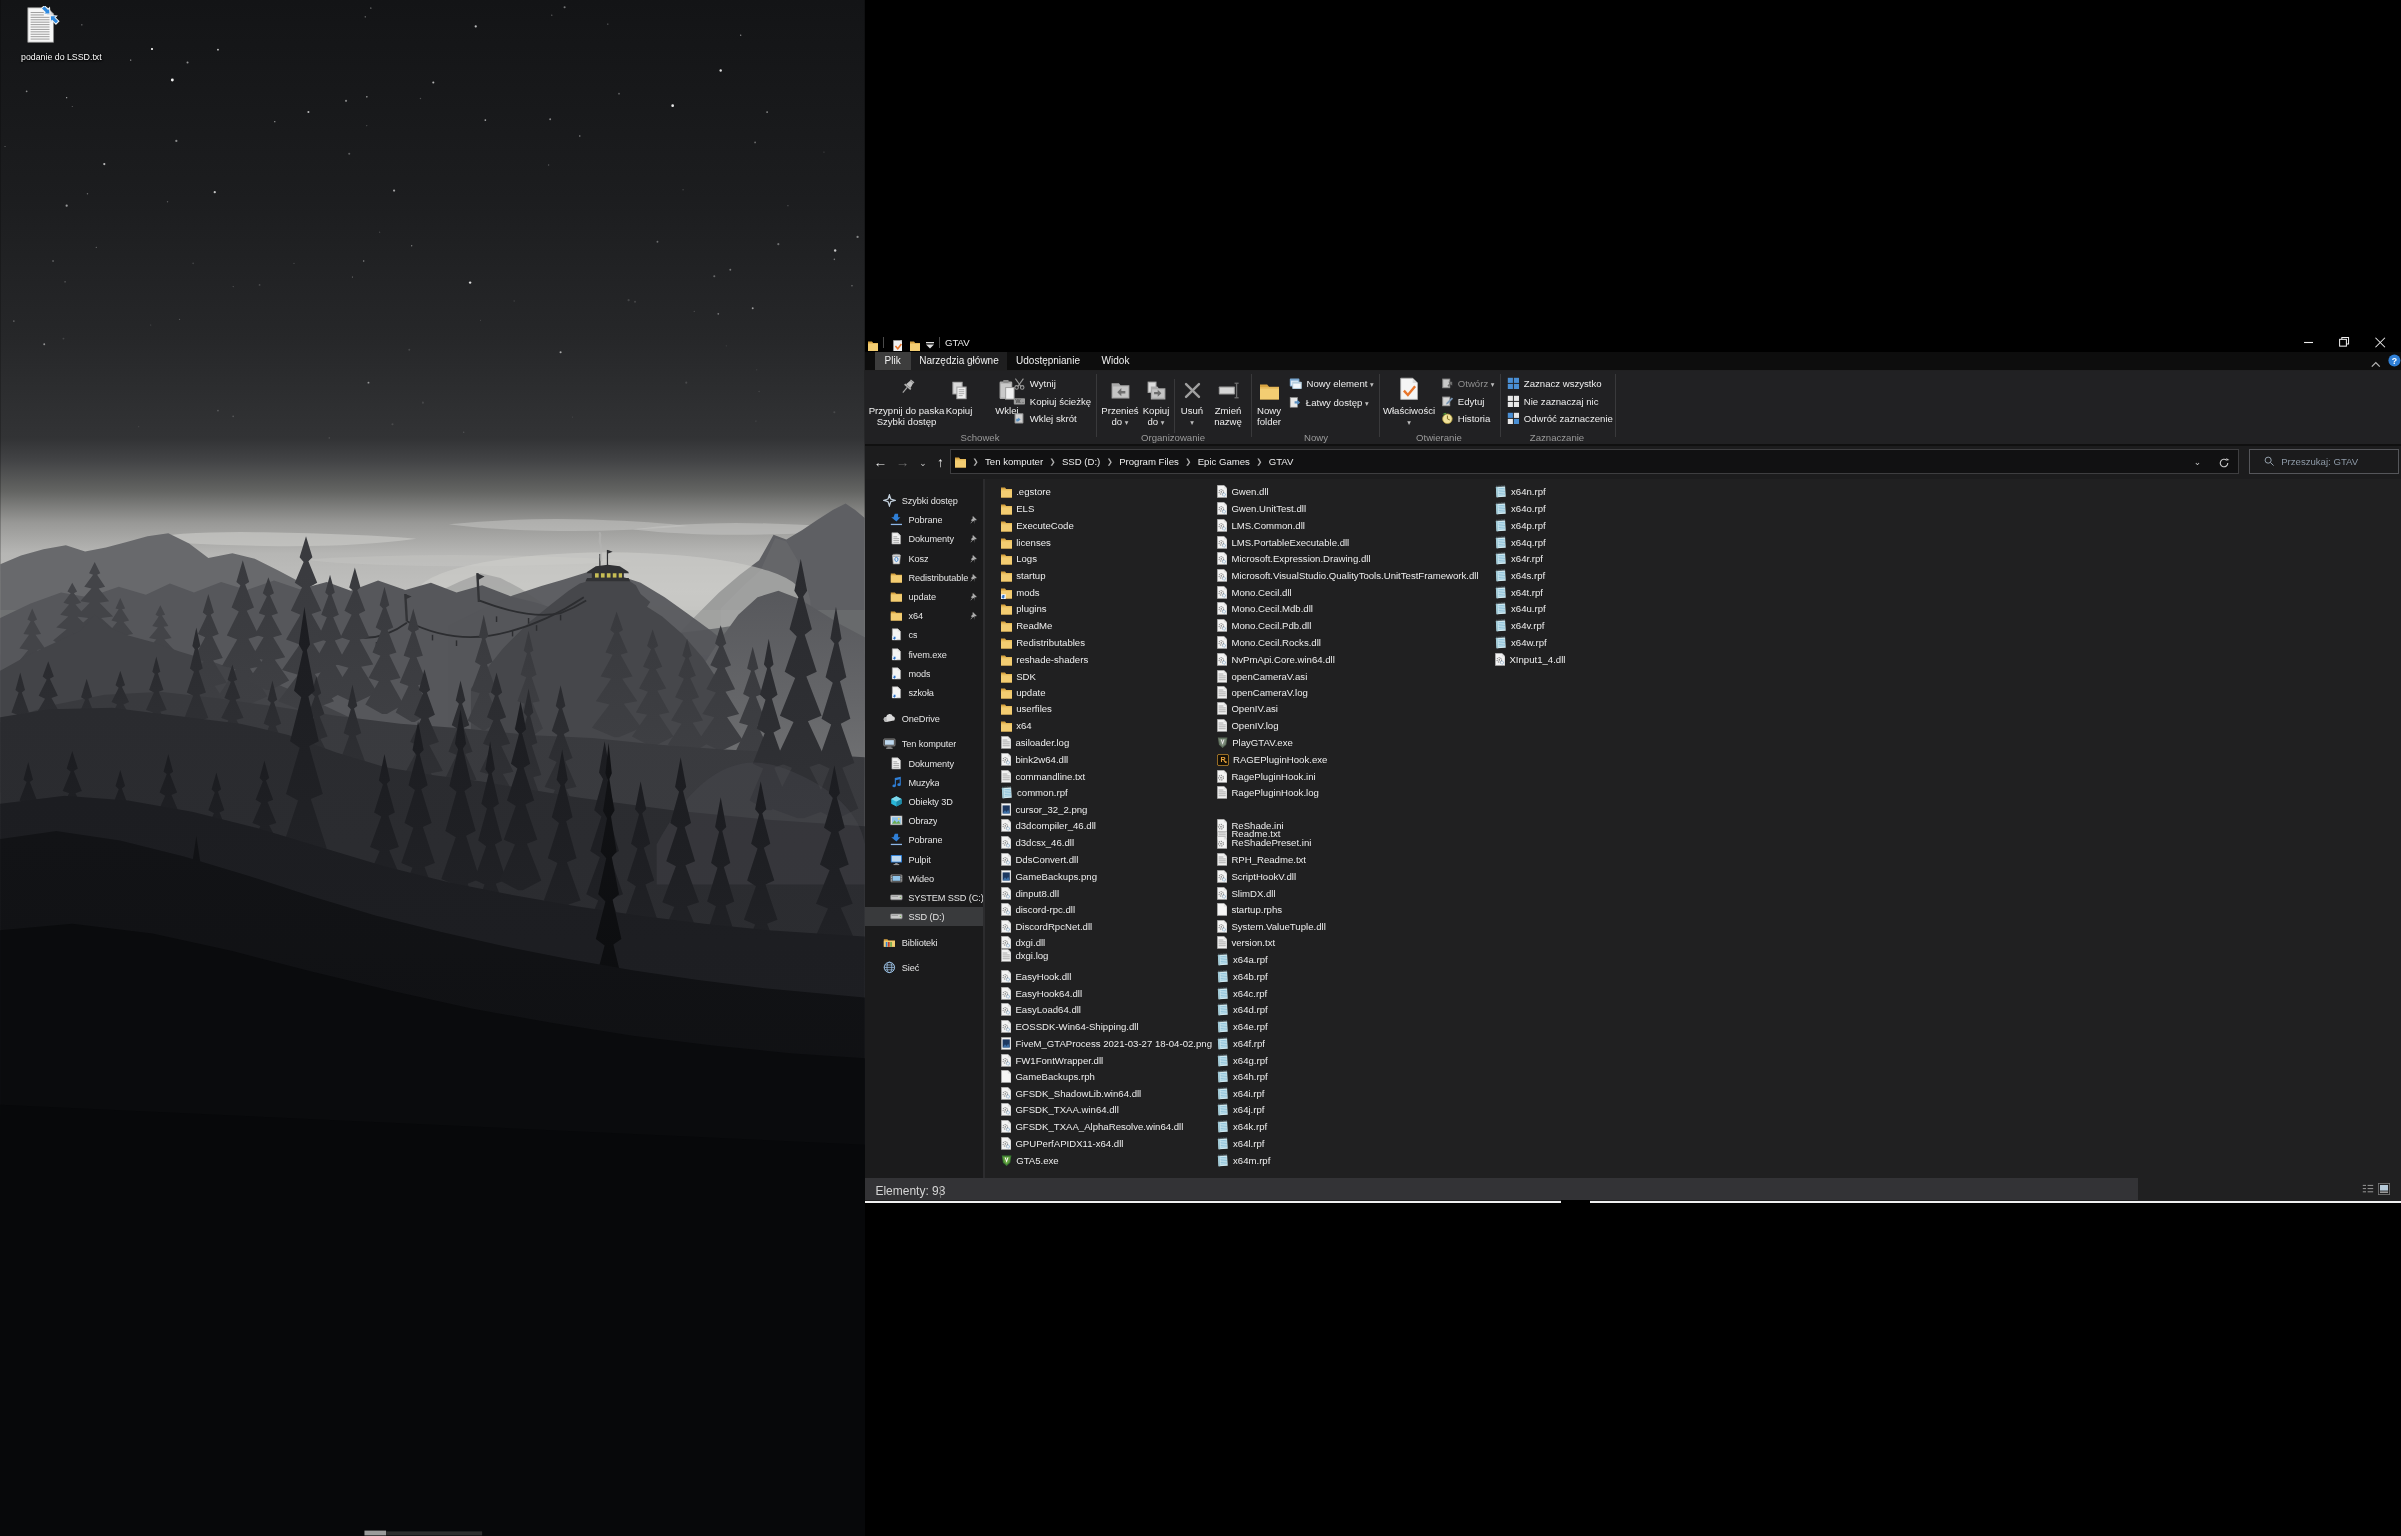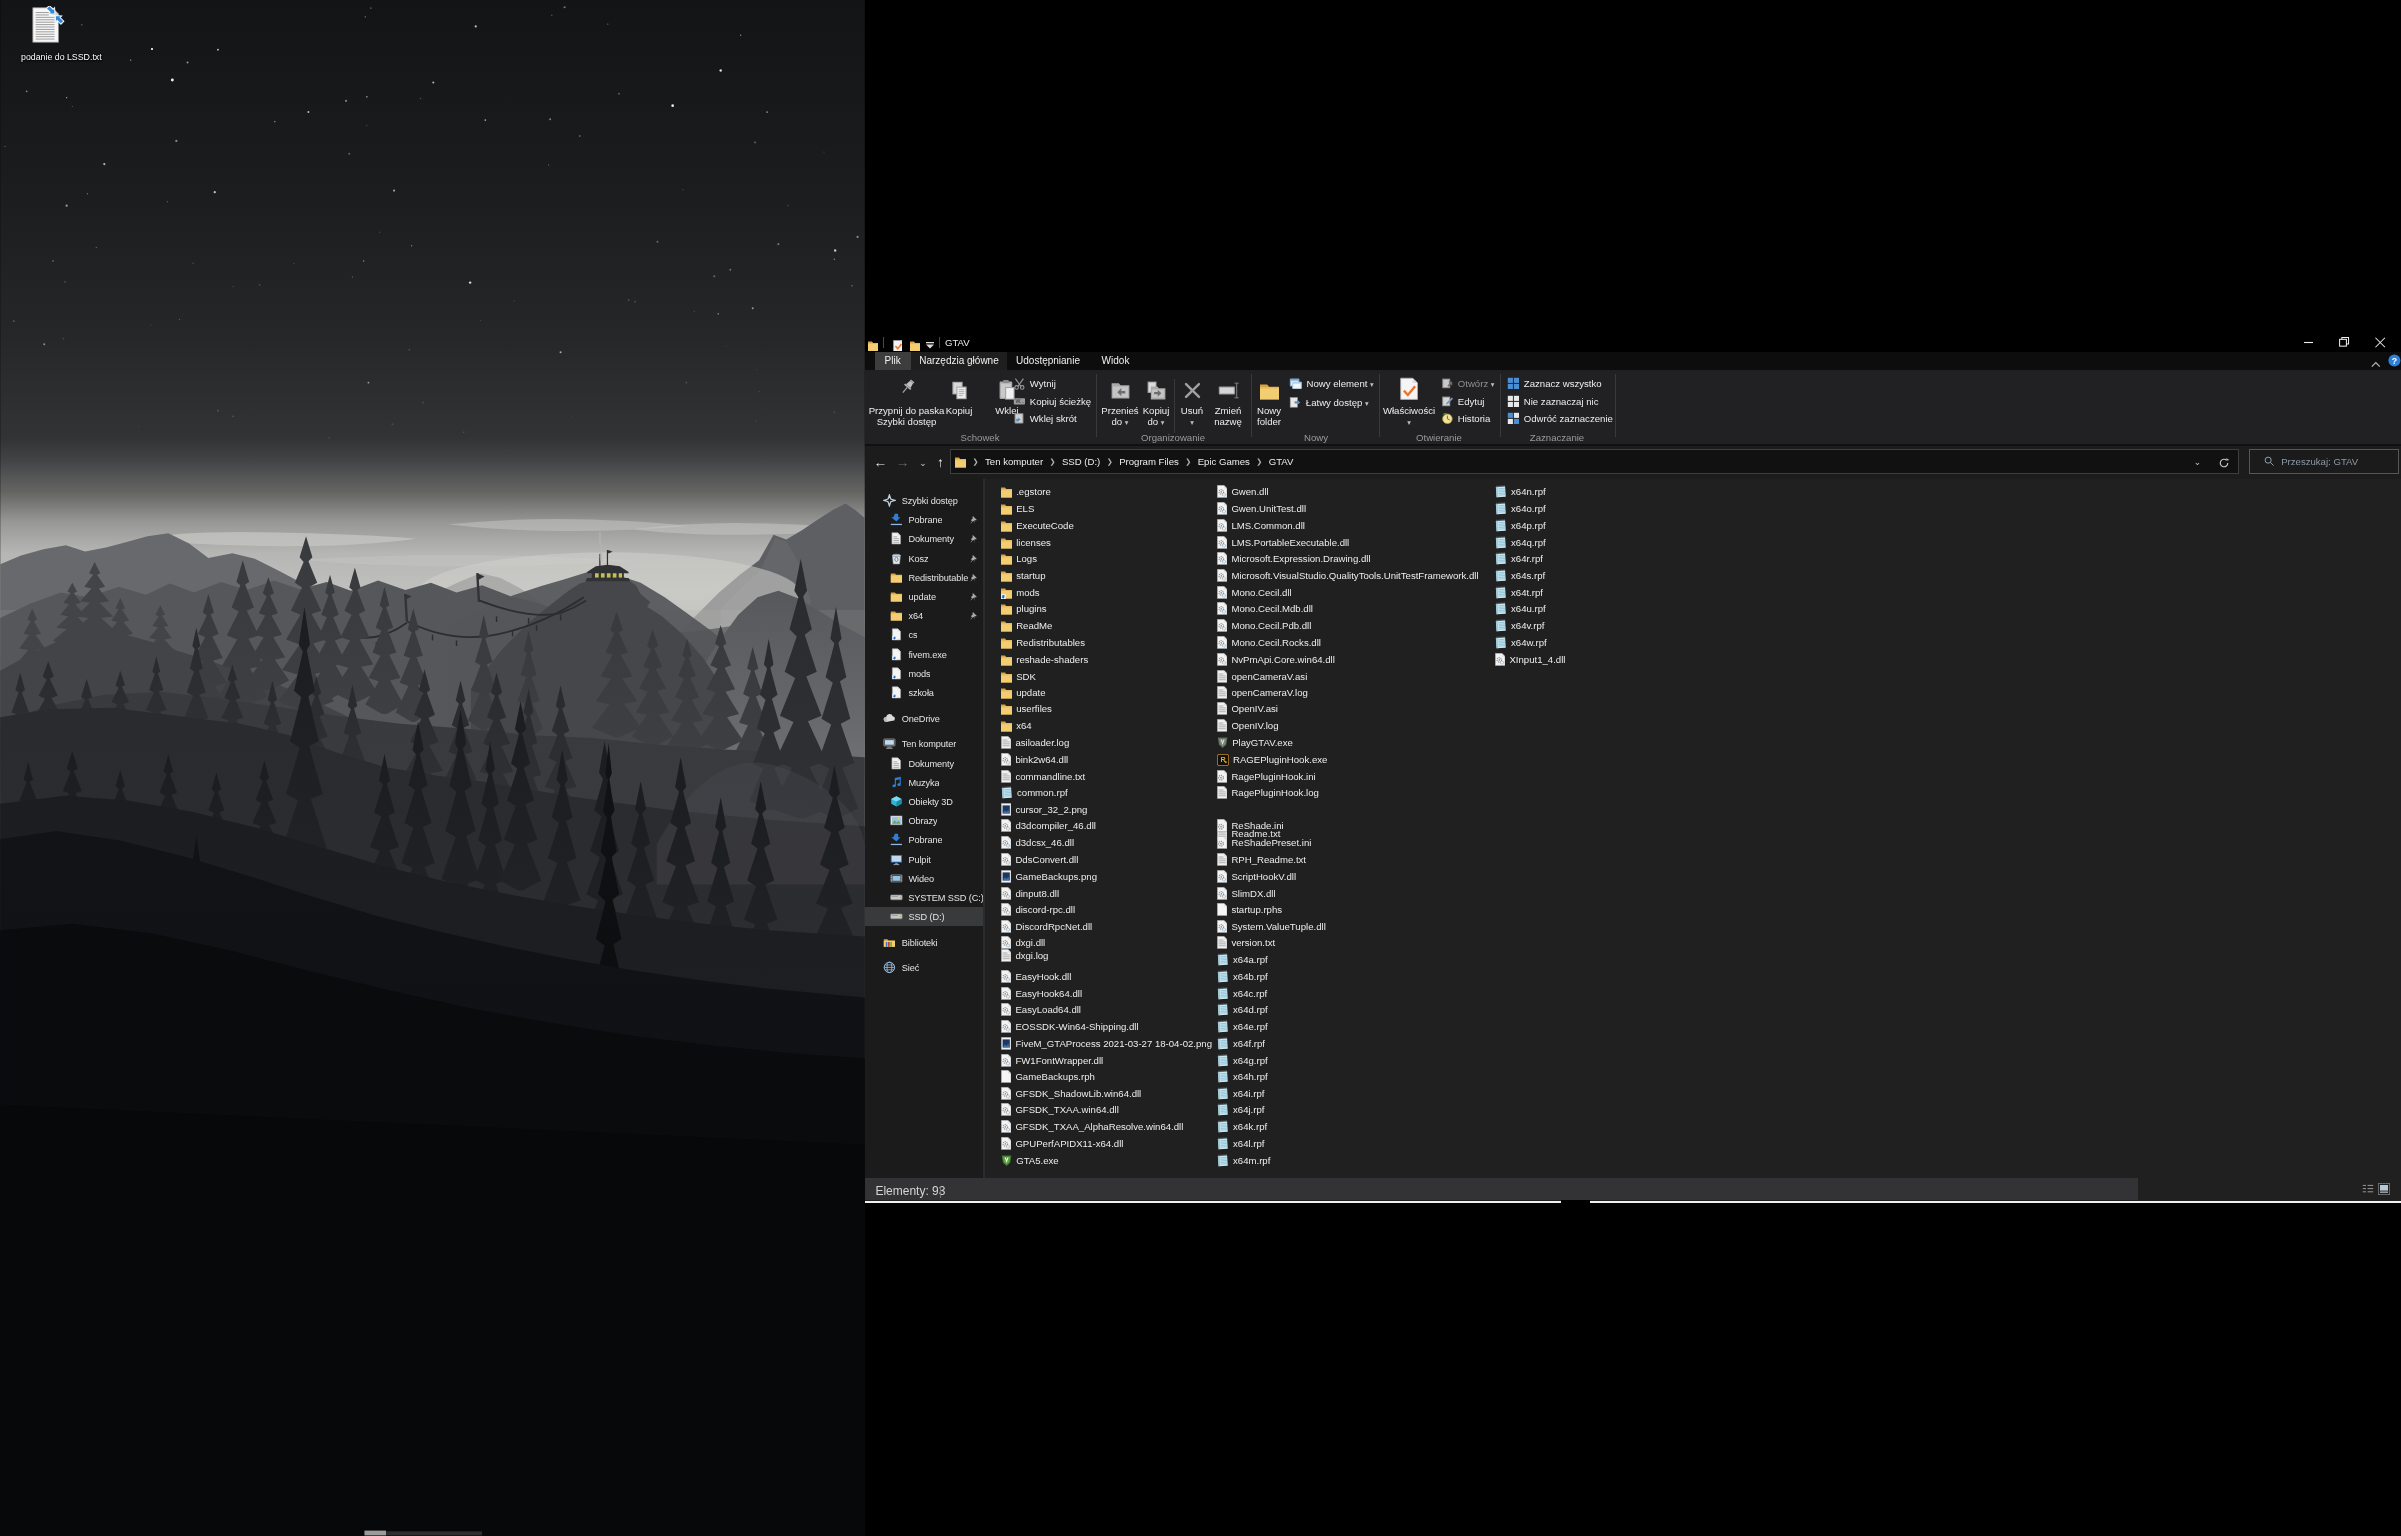--- a/index.html
+++ b/index.html
@@ -1,17 +1,17 @@
 <!DOCTYPE html>
 <html style="font-size:12.8px"><head><meta charset="utf-8"><style>
 *{margin:0;padding:0;box-sizing:border-box}
 html,body{width:2401px;height:1537px;background:#000;overflow:hidden;
  font-family:"Liberation Sans",sans-serif;-webkit-font-smoothing:antialiased}
 #desk{position:absolute;left:0;top:0;width:865px;height:1537px}
-#dicon{position:absolute;left:21px;top:5.6px;width:48px;text-align:right}
+#dicon{position:absolute;left:21px;top:5.6px;width:48px;text-align:center}
 #dicon .lbl{margin-top:5.6px;font-size:8.8px;color:#fff;text-shadow:0 0.8px 1.6px #000,0.8px 0 1.6px #000;white-space:nowrap}
 #win{position:absolute;left:865px;top:333px;width:1537px;height:869px;background:#202021}
 #tbar{position:absolute;left:0;top:0;width:1537px;height:19px;background:#000;color:#fff}
 #tbar svg{vertical-align:middle}
 .qat{position:absolute;top:4px}
 .qsep{position:absolute;top:4px;width:0.8px;height:11.2px;background:#4a4a4a}
 #ttl{position:absolute;left:80px;top:4px;font-size:9.6px;color:#eee}
 .wbtn{position:absolute;top:0;width:27px;height:19px;color:#fff;text-align:center}
 #tabs{position:absolute;left:0;top:19px;width:1537px;height:18.4px;background:#0d0d0d}
 .tab{position:absolute;top:0;height:18.4px;line-height:18.4px;text-align:center;font-size:10px;color:#f0f0f0}

